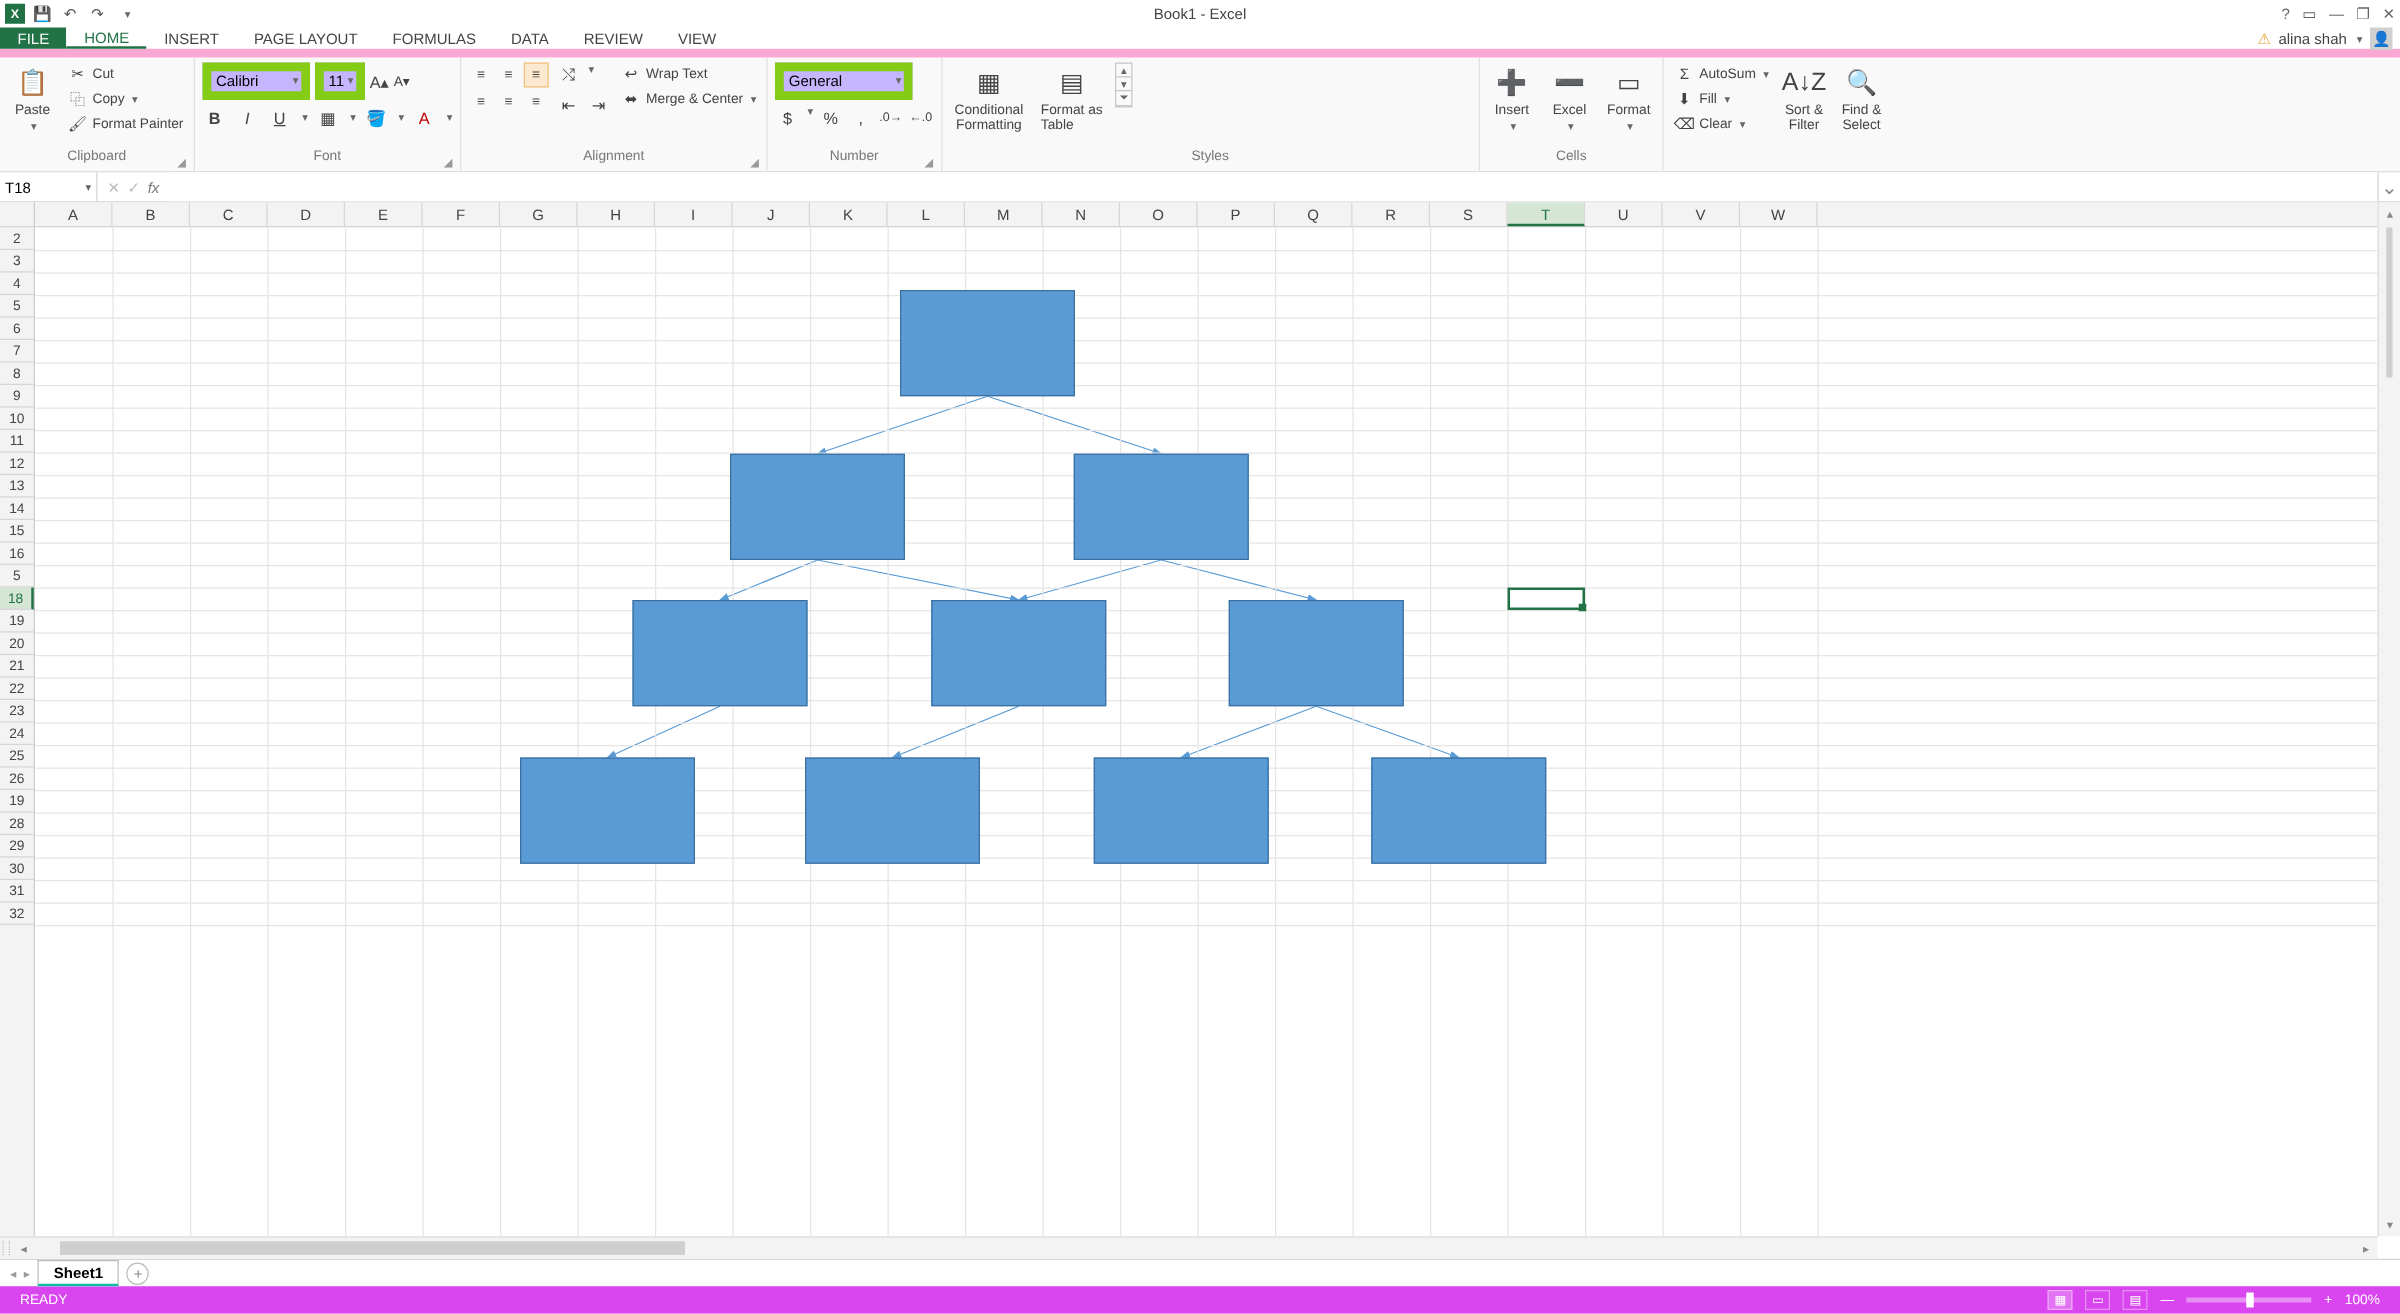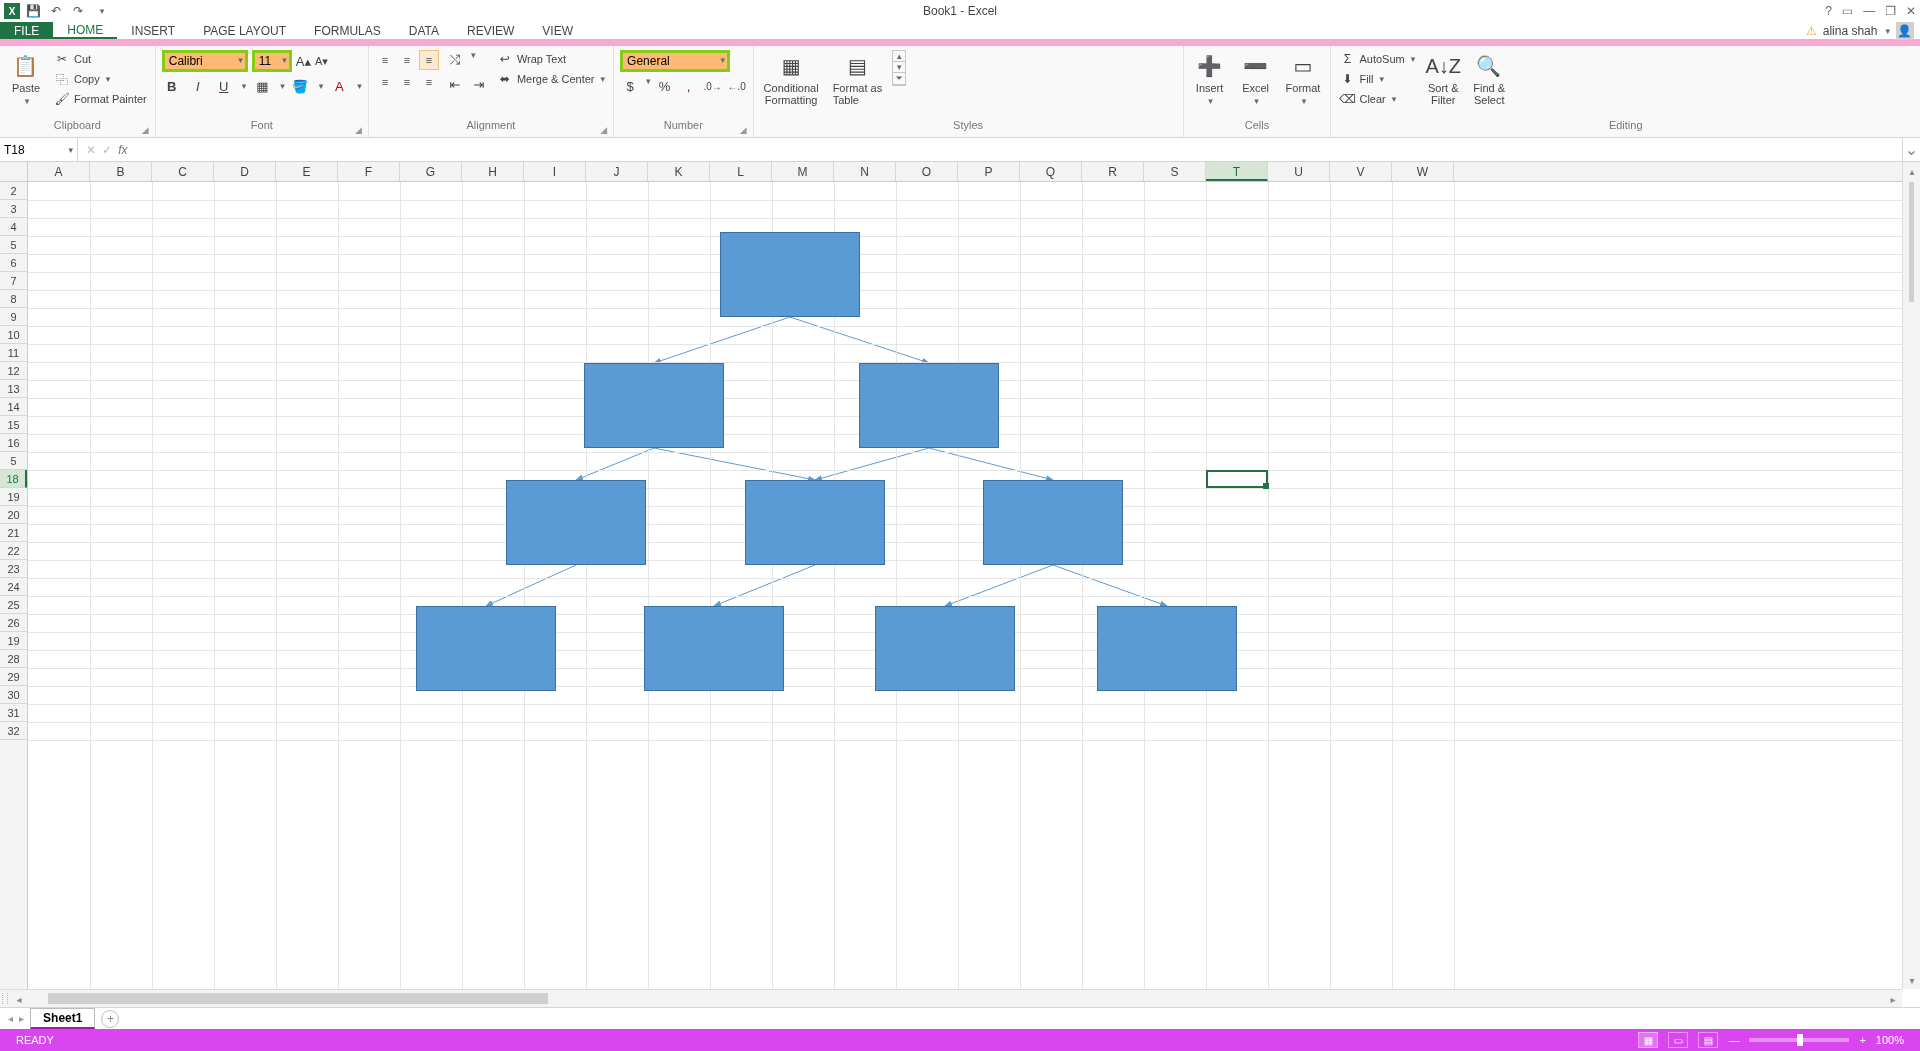--- a/index.html
+++ b/index.html
@@ -31,21 +31,21 @@
 
 .bigbtn { display: flex; flex-direction: column; align-items: center; justify-content: flex-start; gap: 2px; font-size: 11px; color: #444; padding: 2px 4px; }
 .bigbtn .ic { width: 32px; height: 28px; display: flex; align-items: center; justify-content: center; font-size: 20px; }
 .smallbtn-stack { display: flex; flex-direction: column; gap: 2px; font-size: 11px; color: #444; }
 .smallbtn { display: flex; align-items: center; gap: 4px; padding: 1px 2px; }
 .smallic { width: 16px; height: 16px; display: inline-flex; align-items: center; justify-content: center; font-size: 12px; }
 
 .font-block { display: flex; flex-direction: column; gap: 4px; }
 .font-row1 { display: flex; gap: 4px; align-items: center; }
 .font-row2 { display: flex; gap: 6px; align-items: center; font-size: 12px; }
-.combo { border: 3px solid #84cc16; background: #fdba74; font-size: 12px; padding: 1px 14px 1px 4px; position: relative; }
+.combo { border: 7px solid #84cc16; background: #c4b5fd; font-size: 12px; padding: 1px 14px 1px 4px; position: relative; }
 .combo .caret { position: absolute; right: 2px; top: 2px; font-size: 9px; color: #666; }
 .sizeA { font-size: 13px; color: #444; }
 .btn-ic { width: 20px; height: 20px; display: inline-flex; align-items: center; justify-content: center; color: #444; font-size: 13px; border: 1px solid transparent; }
 .btn-ic.sel { background: #fde9cf; border-color: #f1c27d; }
 
 .align-grid { display: grid; grid-template-columns: repeat(3, 20px); grid-template-rows: repeat(2, 20px); gap: 2px; }
 .align-grid .btn-ic { font-size: 11px; }
 
 .styles-gal { display: grid; grid-template-columns: repeat(3, 98px); grid-auto-rows: 24px; gap: 2px; }
 .style-cell { border: 1px solid #bdbdbd; font-size: 11px; display: flex; align-items: center; padding: 0 6px; }
@@ -88,21 +88,21 @@
 .vscroll .thumb { background: #cfcfcf; margin: 0 3px; height: 120px; border-radius: 0; }
 .hscroll { position: absolute; left: 0; right: 18px; bottom: 0; height: 18px; background: #f3f3f3; border-top: 1px solid #dcdcdc; display: flex; }
 .hscroll .track { flex: 1; position: relative; }
 .hscroll .thumb { position: absolute; top: 3px; bottom: 3px; left: 20px; width: 500px; background: #cfcfcf; }
 .hscroll .sep { width: 6px; border-left: 1px dotted #bbb; border-right: 1px dotted #bbb; margin: 3px 2px; }
 
 
 .sheet-tabs { height: 22px; background: #fff; border-top: 1px solid #d4d4d4; display: flex; align-items: center; font-size: 12px; padding-left: 8px; gap: 6px; }
 .sheet-nav { color: #999; font-size: 10px; display: flex; gap: 6px; }
 .sheet-tab { padding: 2px 12px; border: 1px solid #bdbdbd; border-bottom: none; background: #fff; position: relative; }
-.sheet-tab.active { font-weight: bold; border-bottom: 2px solid #a21caf; }
+.sheet-tab.active { font-weight: bold; border-bottom: 2px solid #14b8a6; }
 .sheet-add { width: 18px; height: 18px; border: 1px solid #bdbdbd; border-radius: 50%; display: flex; align-items: center; justify-content: center; color: #888; }
 
 
 .statusbar { height: 22px; background: #d946ef; color: #fff; display: flex; align-items: center; font-size: 11px; padding: 0 16px; }
 .statusbar .right { margin-left: auto; display: flex; align-items: center; gap: 10px; }
 .view-btn { width: 20px; height: 16px; border: 1px solid rgba(255,255,255,0.4); display: inline-flex; align-items: center; justify-content: center; font-size: 10px; }
 .view-btn.active { background: rgba(255,255,255,0.25); }
 .zoom-slider { width: 100px; height: 4px; background: rgba(255,255,255,0.4); position: relative; }
 .zoom-slider .knob { position: absolute; left: 48px; top: -4px; width: 6px; height: 12px; background: #fff; }
 
@@ -317,21 +317,20 @@
           <div class="ic">A↓Z</div>
           <span style="white-space:pre-line;text-align:center">Sort &amp;
 Filter</span>
         </div>
       <div class="bigbtn">
           <div class="ic">🔍</div>
           <span style="white-space:pre-line;text-align:center">Find &amp;
 Select</span>
         </div>
     </div>
-    <div class="glabel"><span>Editing</span></div>
   </div>
 </div>
 
 <div class="fxrow">
   <div class="namebox">
       <span>T18</span>
       <span class="caret">▾</span>
     </div>
   <div class="fx-btns">
     <span>✕</span>

